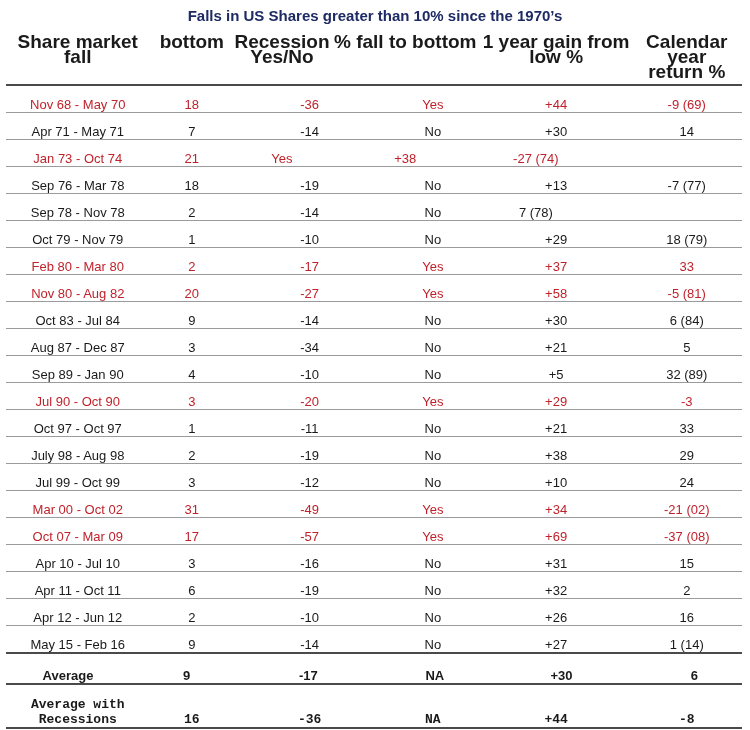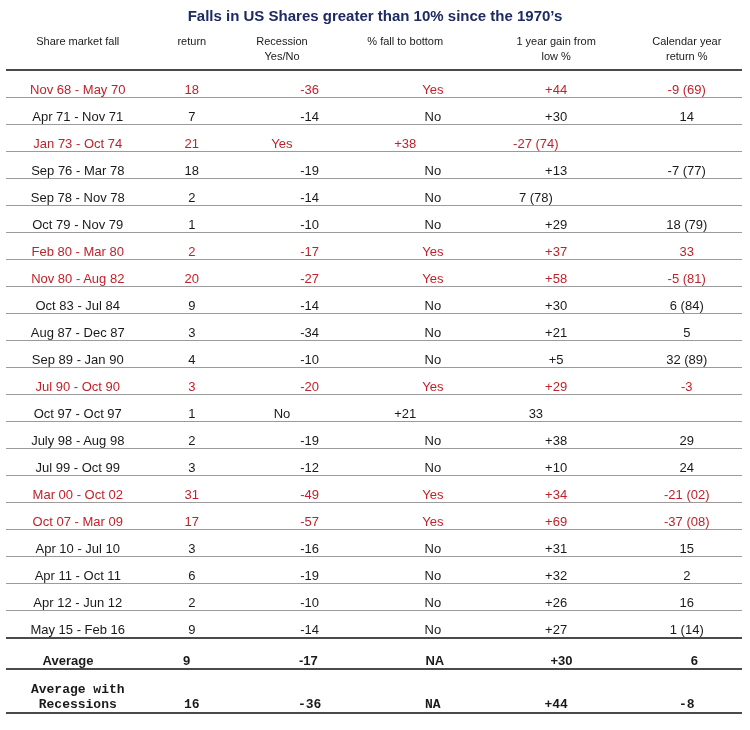--- a/index.html
+++ b/index.html
@@ -12,21 +12,21 @@
   .title{
     margin:0;padding-top:7px;text-align:center;
     font-size:15px;font-weight:bold;color:#1d2a63;
   }
   .table{margin:7px 8px 0 6px;}
   .thead{
     display:flex;align-items:flex-start;
     padding:3px 0 5px 0;min-height:28px;
     border-bottom:2px solid #4a4a4a;
   }
-  .thead .cell{font-weight:normal;font-size:11px;line-height:15px;}
+  .thead .cell{font-weight:bold;font-size:19px;line-height:15px;}
   .row{
     display:flex;align-items:flex-end;height:26px;
     border-bottom:1px solid #9b9b9b;font-size:13px;
   }
   .cell{text-align:center;white-space:pre-line;}
   .c0{width:19.5%;}
   .c1{width:11.5%;}
   .c2{width:20.5%;}
   .c3{width:13%;}
   .c4{width:20.5%;}
@@ -43,40 +43,40 @@
 </style>
 </head>
 <body>
 
 <div class="page">
   <h1 class="title">Falls in US Shares greater than 10% since the 1970’s</h1>
 
   <div class="table">
     <div class="thead">
         <div class="cell c0">Share market fall</div>
-        <div class="cell c1">return</div>
+        <div class="cell c1">bottom</div>
         <div class="cell c3">Recession
 Yes/No</div>
         <div class="cell c2">% fall to bottom</div>
         <div class="cell c4">1 year gain from
 low %</div>
         <div class="cell c5">Calendar year
 return %</div>
       </div>
     <div class="tbody">
         <div class="row data red">
           <div class="cell c0">Nov 68 - May 70</div>
           <div class="cell c1">18</div>
           <div class="cell c2">-36</div>
           <div class="cell c3">Yes</div>
           <div class="cell c4">+44</div>
           <div class="cell c5">-9 (69)</div>
         </div>
         <div class="row data">
-          <div class="cell c0">Apr 71 - Nov 71</div>
+          <div class="cell c0">Apr 71 - May 71</div>
           <div class="cell c1">7</div>
           <div class="cell c2">-14</div>
           <div class="cell c3">No</div>
           <div class="cell c4">+30</div>
           <div class="cell c5">14</div>
         </div>
         <div class="row data red">
           <div class="cell c0">Jan 73 - Oct 74</div>
           <div class="cell c1">21</div>
           <div class="cell c3">Yes</div>
@@ -150,20 +150,21 @@
           <div class="cell c0">Jul 90 - Oct 90</div>
           <div class="cell c1">3</div>
           <div class="cell c2">-20</div>
           <div class="cell c3">Yes</div>
           <div class="cell c4">+29</div>
           <div class="cell c5">-3</div>
         </div>
         <div class="row data">
           <div class="cell c0">Oct 97 - Oct 97</div>
           <div class="cell c1">1</div>
+          <div class="cell c2">-11</div>
           <div class="cell c3">No</div>
           <div class="cell c4">+21</div>
           <div class="cell c5">33</div>
         </div>
         <div class="row data">
           <div class="cell c0">July 98 - Aug 98</div>
           <div class="cell c1">2</div>
           <div class="cell c2">-19</div>
           <div class="cell c3">No</div>
           <div class="cell c4">+38</div>

